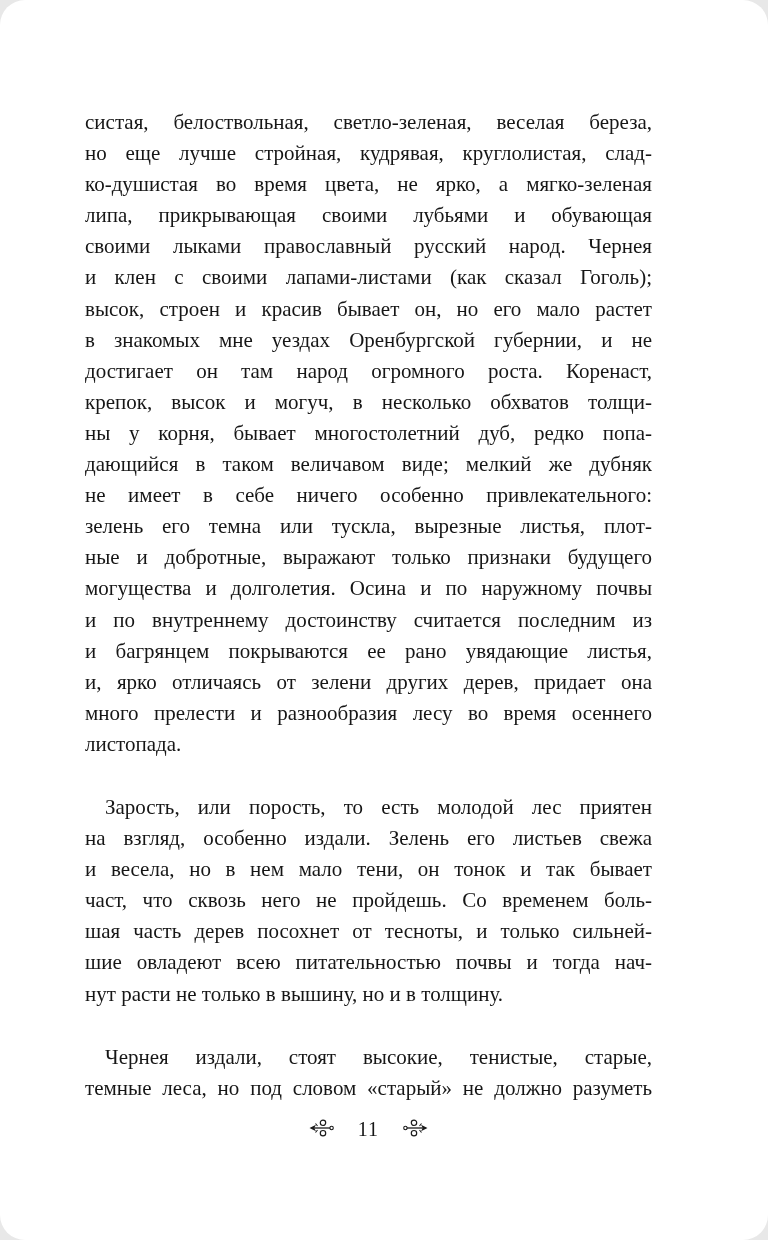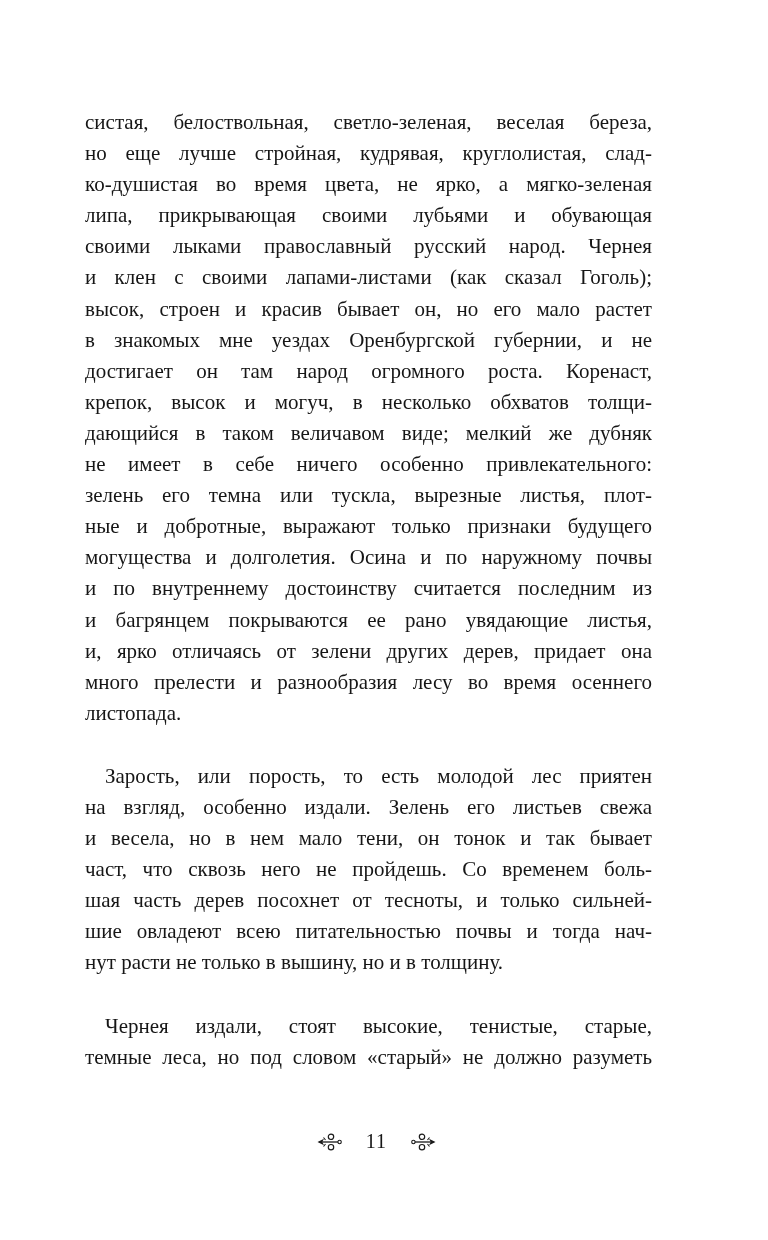--- a/index.html
+++ b/index.html
@@ -5,45 +5,46 @@
   html, body { margin: 0; padding: 0; background: #e8e8e8; }
   .page {
     position: relative;
     width: 768px;
     height: 1240px;
     background: #ffffff;
     color: #161616;
     font-family: "Liberation Serif", "DejaVu Serif", serif;
     overflow: hidden;
     margin: 0 auto;
+    border-radius: 25px;
   }
   .text-block {
     position: absolute;
     left: 85px;
     top: 107px;
     width: 567px;
   }
   .line {
     font-size: 21px;
     line-height: 31.1px;
     text-align: justify;
     text-align-last: justify;
     text-justify: inter-word;
     white-space: normal;
   }
   .line.para-end { text-align-last: left; }
   .line.indent  { text-indent: 20px; margin-top: 32px; }
   .footer {
     position: absolute;
-    left: 93px;
+    left: 85px;
     top: 1119px;
     width: 567px;
     height: 32px;
     display: flex;
-    align-items: flex-end;
+    align-items: flex-start;
     justify-content: center;
     gap: 24px;
   }
   .pagenum {
     font-size: 20px;
     line-height: 1;
     letter-spacing: 1px;
     color: #161616;
   }
   .orn { display: inline-flex; color: #1a1a1a; }
@@ -59,20 +60,21 @@
       <div class="line">систая, белоствольная, светло-зеленая, веселая береза,</div>
       <div class="line">но еще лучше стройная, кудрявая, круглолистая, слад-</div>
       <div class="line">ко-душистая во время цвета, не ярко, а мягко-зеленая</div>
       <div class="line">липа, прикрывающая своими лубьями и обувающая</div>
       <div class="line">своими лыками православный русский народ. Чернея</div>
       <div class="line">и клен с своими лапами-листами (как сказал Гоголь);</div>
       <div class="line">высок, строен и красив бывает он, но его мало растет</div>
       <div class="line">в знакомых мне уездах Оренбургской губернии, и не</div>
       <div class="line">достигает он там народ огромного роста. Коренаст,</div>
       <div class="line">крепок, высок и могуч, в несколько обхватов толщи-</div>
+      <div class="line">ны у корня, бывает многостолетний дуб, редко попа-</div>
       <div class="line">дающийся в таком величавом виде; мелкий же дубняк</div>
       <div class="line">не имеет в себе ничего особенно привлекательного:</div>
       <div class="line">зелень его темна или тускла, вырезные листья, плот-</div>
       <div class="line">ные и добротные, выражают только признаки будущего</div>
       <div class="line">могущества и долголетия. Осина и по наружному почвы</div>
       <div class="line">и по внутреннему достоинству считается последним из</div>
       <div class="line">и багрянцем покрываются ее рано увядающие листья,</div>
       <div class="line">и, ярко отличаясь от зелени других дерев, придает она</div>
       <div class="line">много прелести и разнообразия лесу во время осеннего</div>
       <div class="line para-end">листопада.</div>

